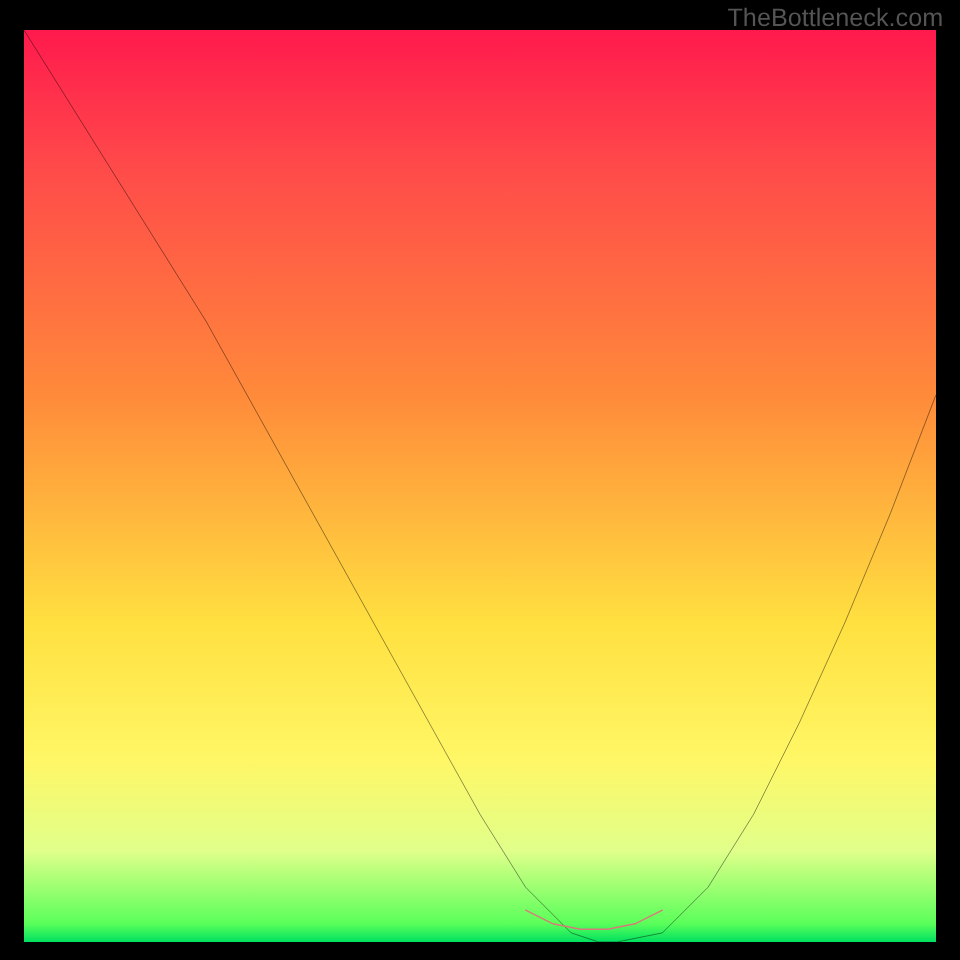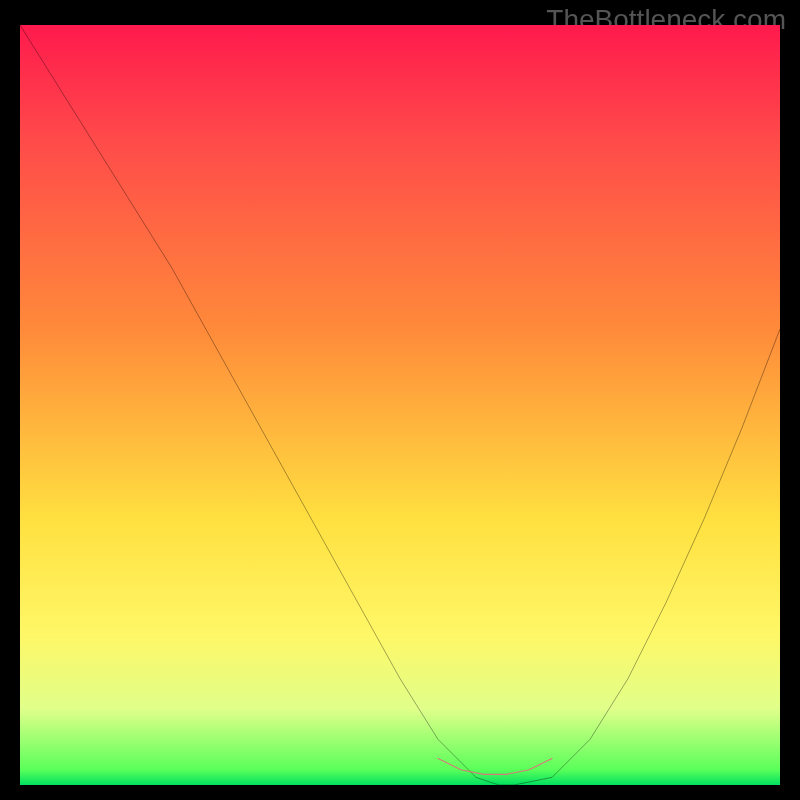--- a/index.html
+++ b/index.html
@@ -32,21 +32,21 @@
       #e0ff8a 90%,
       #5aff5a 98%,
       #00e060 100%
     );
   }
   .attribution {
     position: absolute;
     top: 4px;
     right: 14px;
     color: #555;
-    font-size: 28px;
+    font-size: 21px;
     text-align: right;
     user-select: none;
   }
   svg.curve {
     position: absolute;
     left: 0;
     top: 0;
     width: 760px;
     height: 760px;
   }

